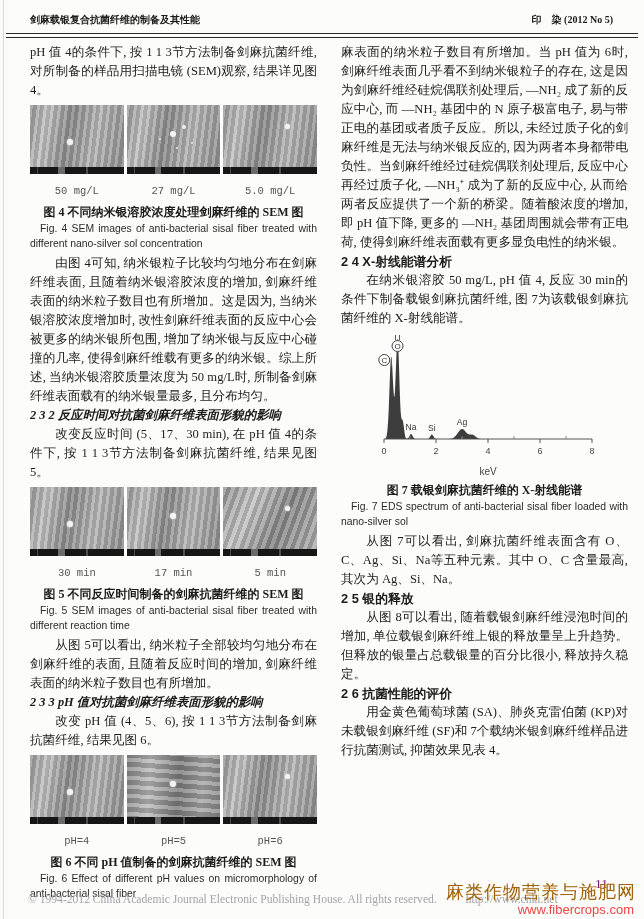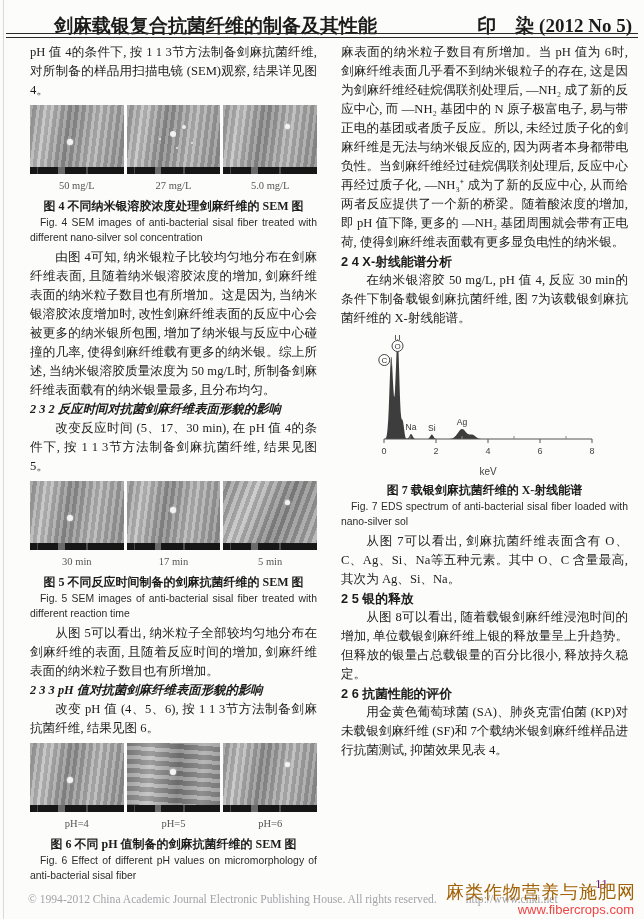--- a/index.html
+++ b/index.html
@@ -3,22 +3,22 @@
 <meta charset="utf-8">
 <style>
   html,body{margin:0;padding:0;}
   body{
     width:644px;height:919px;position:relative;overflow:hidden;
     background:#fcfcfa;color:#1c1c1c;
     font-family:"Liberation Serif", serif;
   }
   .scan-edge{position:absolute;left:3px;top:0;bottom:0;width:1px;background:#d9d9d9;}
   
-  .header{position:absolute;top:13px;left:30px;right:12px;display:flex;
-    justify-content:space-between;align-items:baseline;font-weight:bold;font-size:19px;margin-left:24px;}
+  .header{position:absolute;top:13px;left:30px;right:31px;display:flex;
+    justify-content:space-between;align-items:baseline;font-weight:bold;font-size:10px;}
   .double-rule{position:absolute;top:33px;left:6px;right:6px;height:3px;
     border-top:1.6px solid #2a2a2a;border-bottom:1.6px solid #2a2a2a;}
   
   .columns{position:absolute;top:43px;left:30px;display:flex;gap:24px;}
   .col{width:287px;font-size:12.6px;line-height:19px;text-align:justify;}
   .col p{margin:0;}
   .ind{text-indent:2em;}
   .h3kai{font-weight:bold;font-style:italic;font-size:12.4px;}
   .h2hei{font-weight:bold;font-family:"Liberation Sans",sans-serif;font-size:12.8px;}
   
@@ -39,21 +39,21 @@
     background:
       repeating-linear-gradient(184deg, rgba(255,255,255,.16) 0 4px, rgba(0,0,0,.16) 4px 9px),
       linear-gradient(94deg,#8a8a8a 0%,#bdbdbd 25%,#7f7f7f 55%,#aaa 80%,#8c8c8c 100%);}
   .figure[data-figure="left.fig5"] .sem-cell:nth-child(3) .sem-img{
     background:
       repeating-linear-gradient(110deg, rgba(255,255,255,.15) 0 4px, rgba(0,0,0,.14) 4px 8px),
       linear-gradient(115deg,#969696 0%,#c6c6c6 30%,#888 60%,#b3b3b3 100%);}
   .sem-bar{height:7px;background:
     linear-gradient(90deg,#161616 0 7%,#4a4a4a 7% 9%,#161616 9% 30%,#6a6a6a 30% 37%,#161616 37% 60%,#4f4f4f 60% 62%,#161616 62% 100%);}
   .fig-label{width:94px;text-align:center;font-size:10.5px;color:#555;
-    font-family:Liberation Serif, serif;padding-top:2px;}
+    font-family:Liberation Mono, monospace;padding-top:8px;}
   .cap-zh{text-align:center;font-weight:bold;font-size:12px;line-height:17px;margin:3px 0 1px;}
   .cap-en{font-family:"Liberation Sans",sans-serif;font-size:10.4px;line-height:14.5px;
     color:#2b2b2b;text-align:justify;text-indent:10px;margin:0 0 3px;}
   
   .chart-wrap{display:flex;justify-content:center;margin:4px 0 0;}
   .chart-wrap svg{font-family:"Liberation Sans",sans-serif;}
   
   .copyright{position:absolute;left:28px;bottom:13px;color:#a3a3ab;font-size:11.6px;white-space:nowrap;}
   .copyright .url{margin-left:26px;}
   .page-num{position:absolute;right:36px;bottom:27px;font-weight:normal;font-size:13.5px;color:#701a75;}

